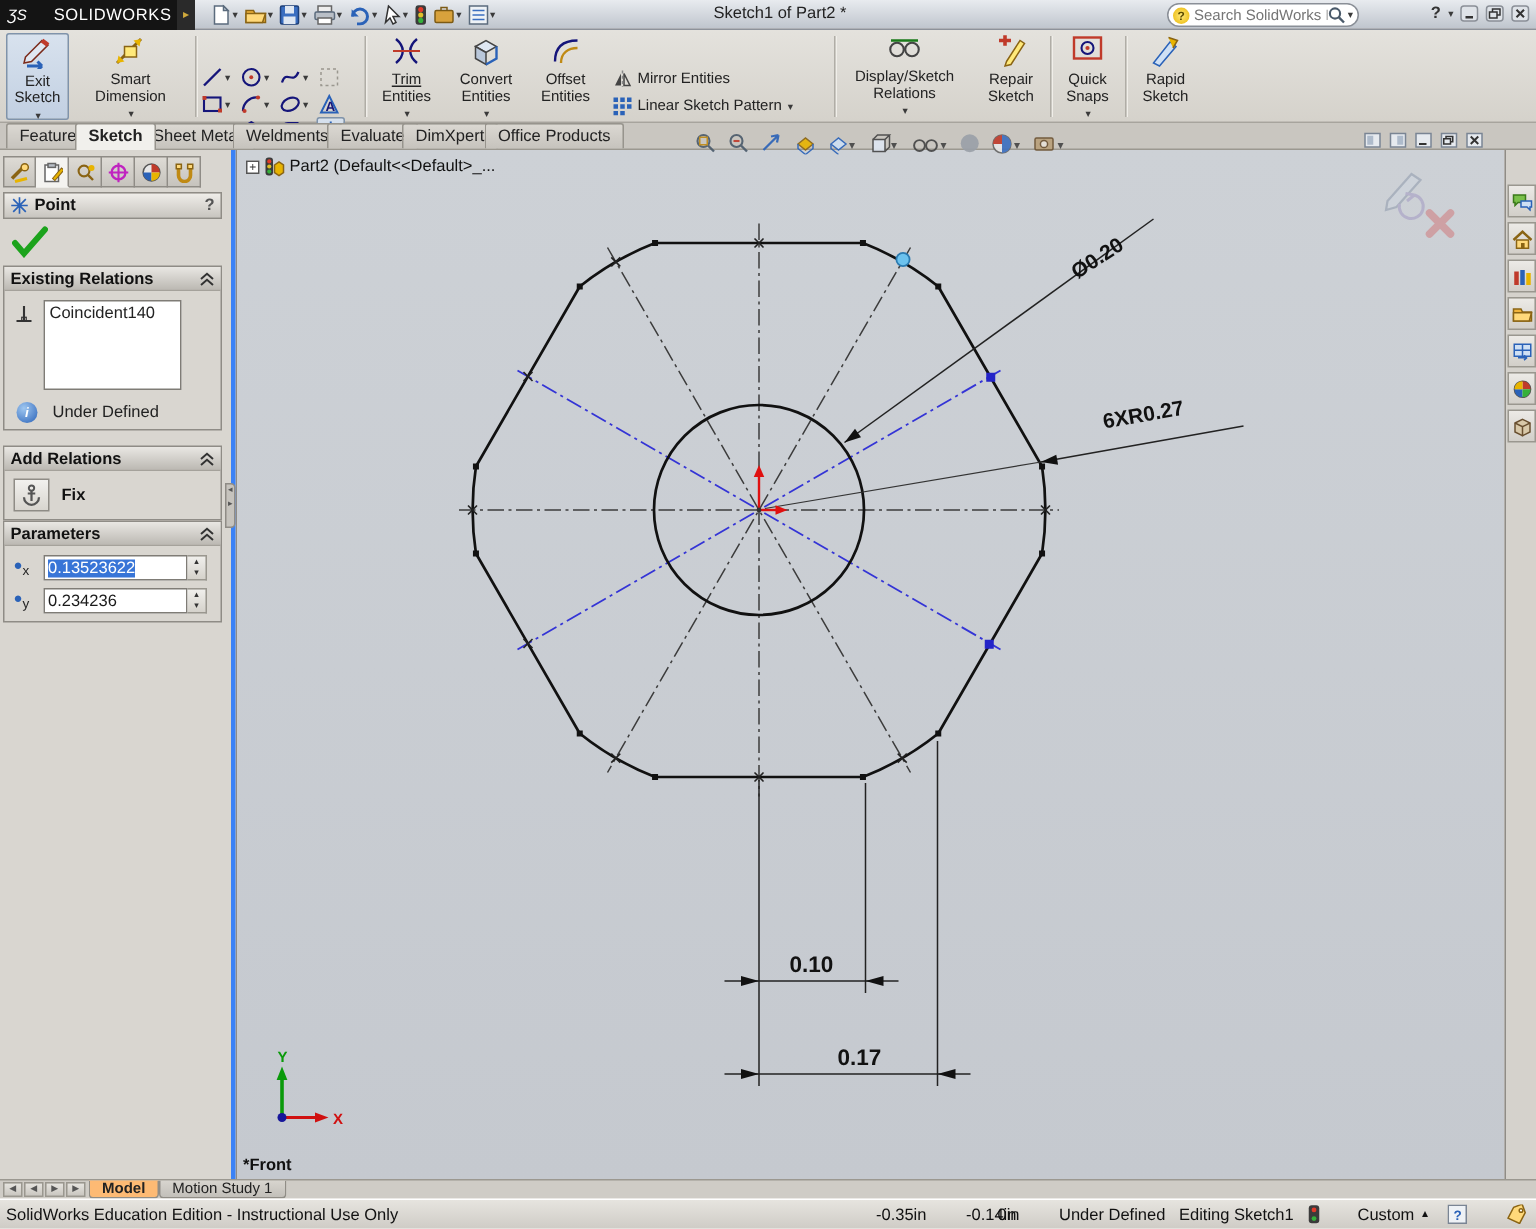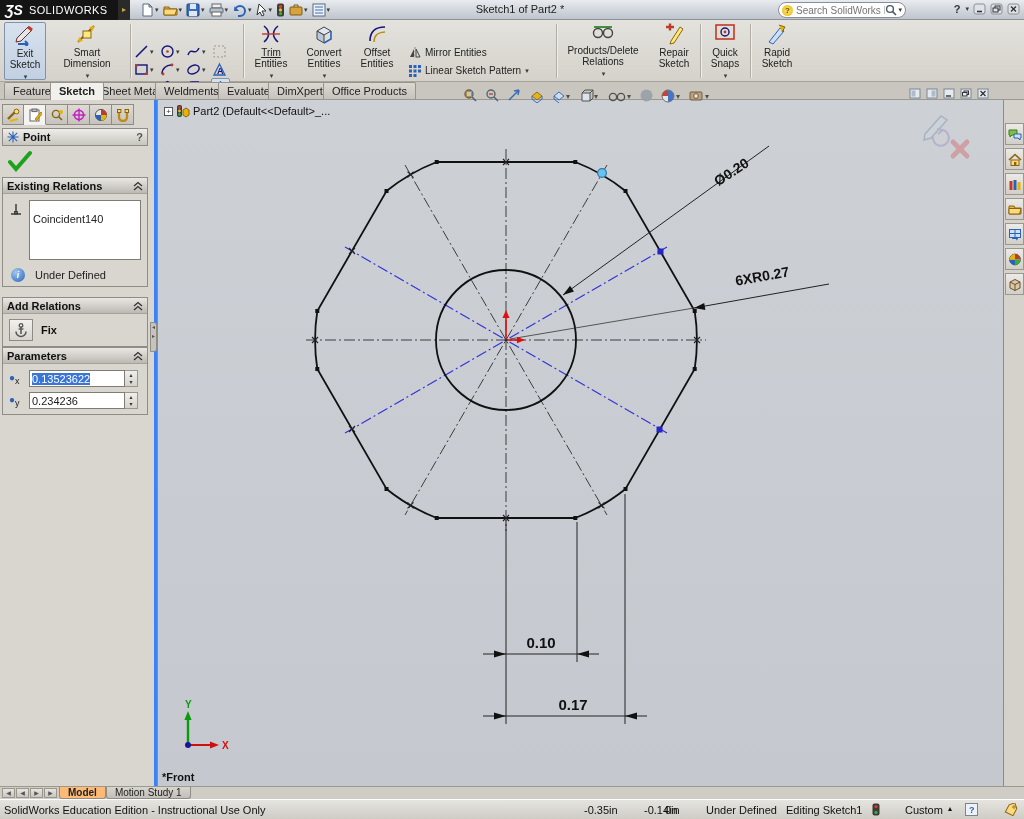--- a/index.html
+++ b/index.html
@@ -5,21 +5,21 @@
   * { margin:0; padding:0; box-sizing:border-box; }
   html,body { width:1024px; height:819px; overflow:hidden; }
   body { font-family:"Liberation Sans", sans-serif; font-size:11px; color:#1a1a1a; }
   #app { position:relative; width:1024px; height:819px; background:#dcd9d3; }
 
   
   .titlebar { position:absolute; left:0; top:0; width:1024px; height:20px;
     background:linear-gradient(#e8ebef,#bfc5cd); border-bottom:1px solid #8d929a; }
   .logo { position:absolute; left:0; top:0; width:118px; height:20px; background:#141414;
     color:#fff; display:flex; align-items:center; padding-left:5px; }
-  .logo .glyph { font-style:italic; font-weight:bold; font-size:14px; margin-right:6px; }
+  .logo .glyph { font-style:italic; font-weight:normal; font-size:10px; margin-right:18px; }
   .logo .word { font-weight:normal; font-size:11px; letter-spacing:.4px; }
   .logo-arrow { position:absolute; left:118px; top:0; width:12px; height:20px; background:#2a2a2a;
     color:#cfa93c; font-size:8px; line-height:20px; text-align:center; }
   .qbar { position:absolute; left:140px; top:2px; height:16px; display:flex; align-items:center; gap:2px; }
   .qbtn { display:flex; align-items:center; height:16px; padding:0 1px; }
   .qbtn svg { display:block; }
   .dd { color:#3a3a3a; font-size:7px; margin-left:1px; }
   .wintitle { position:absolute; left:380px; top:3px; width:280px; text-align:center; font-size:11px; color:#222; }
   .searchbox { position:absolute; left:778px; top:2px; width:128px; height:16px; background:#fff;
     border:1px solid #8a8f97; border-radius:8px; display:flex; align-items:center; padding:0 3px; }
@@ -73,22 +73,22 @@
   .pmtab.active { background:#f4f3f0; border-bottom-color:#f4f3f0; }
   .pmheader { position:absolute; left:2px; top:28px; width:146px; height:18px;
     background:linear-gradient(#efede9,#c8c5bf); border:1px solid #8f8c86;
     display:flex; align-items:center; padding:0 4px; font-weight:bold; color:#111; }
   .pmheader .q { margin-left:auto; color:#555; font-weight:bold; }
   .pmcheck { position:absolute; left:8px; top:50px; }
   .section { position:absolute; left:2px; width:146px; border:1px solid #8f8c86; background:#d9d6d0; }
   .sechead { height:16px; background:linear-gradient(#e9e7e3,#bcb9b3); border-bottom:1px solid #a5a29b;
     display:flex; align-items:center; padding:0 4px; font-weight:bold; color:#111; }
   .sechead svg { margin-left:auto; }
-  .listbox { position:absolute; left:26px; top:22px; width:112px; height:60px; background:#fff;
-    border:1px solid #7f7c76; padding:12px 3px; color:#222; }
+  .listbox { position:absolute; left:26px; top:22px; width:92px; height:60px; background:#fff;
+    border:1px solid #7f7c76; padding:2px 3px; color:#222; }
   .rel-icon { position:absolute; left:6px; top:24px; }
   .inforow { position:absolute; left:8px; top:90px; display:flex; align-items:center; gap:10px; color:#222; }
   .infodot { width:14px; height:14px; border-radius:50%; background:radial-gradient(circle at 35% 30%,#9fc7f0,#2a62b8);
     color:#fff; font-size:9px; font-weight:bold; text-align:center; line-height:14px; font-style:italic; }
   .fixbtn { position:absolute; left:6px; top:21px; display:flex; align-items:center; gap:8px; }
   .fixbtn .icbox { width:24px; height:22px; border:1px solid #8f8c86; background:linear-gradient(#f2f1ee,#d8d5cf);
     display:flex; align-items:center; justify-content:center; }
   .fixbtn .t { font-weight:bold; color:#111; }
   .paramrow { position:absolute; left:6px; display:flex; align-items:center; }
   .paramlabel { width:20px; color:#004a9c; font-size:10px; position:relative; }
@@ -425,21 +425,21 @@
   <div class="sep" style="left:556px;"></div>
 
   <div class="bigbtn" style="left:560px;width:86px;">
     <svg class="ic" width="24" height="20">
           <circle cx="7" cy="10" r="4.5" fill="none" stroke="#444" stroke-width="1.4"></circle>
           <circle cx="17" cy="10" r="4.5" fill="none" stroke="#444" stroke-width="1.4"></circle>
           <path d="M11.5,10 h1" stroke="#444" stroke-width="1.4"></path>
           <line x1="3" y1="4" x2="21" y2="4" stroke="#1a7a1a" stroke-width="1.6"></line>
         </svg>
     <div class="lbl">
-          <div>Products/Delete</div>
+          <div>Display/Sketch</div>
           <div>Relations</div>
         </div>
     <span class="dd">▾</span>
   </div>
 
   <div class="bigbtn" style="left:650px;width:48px;">
     <svg class="ic" width="22" height="22">
           <path d="M8,18 L17,4 l3,2 -9,14 -4,1 z" fill="#ffe97a" stroke="#8a6414"></path>
           <path d="M3,4 h8 M7,0.5 v7" stroke="#c03a2a" stroke-width="2.4"></path>
         </svg>

